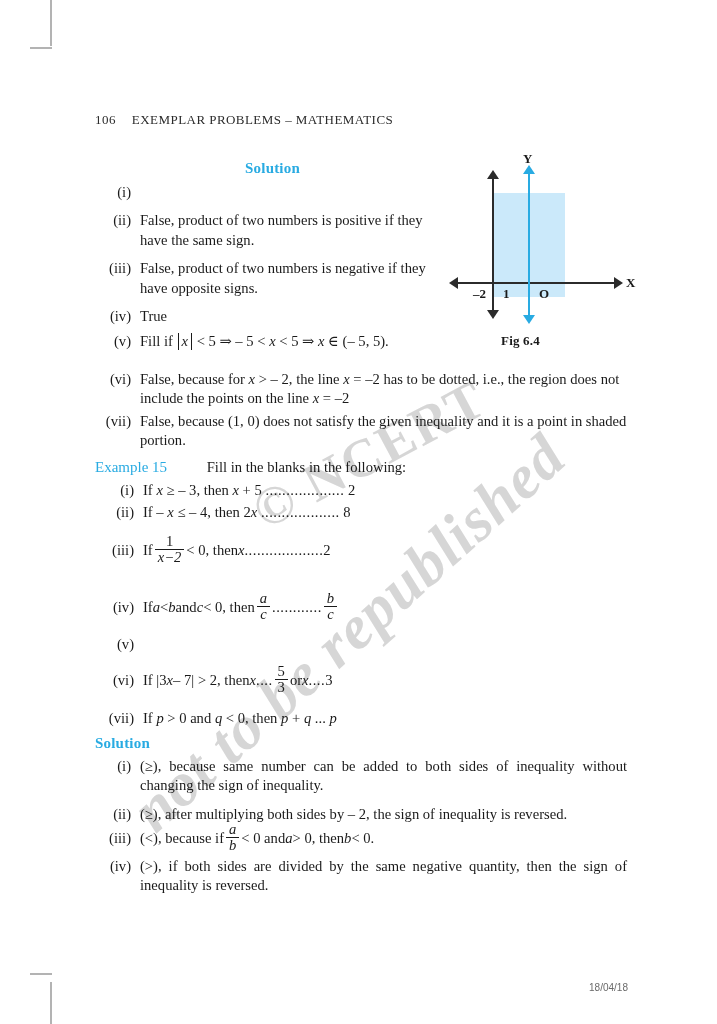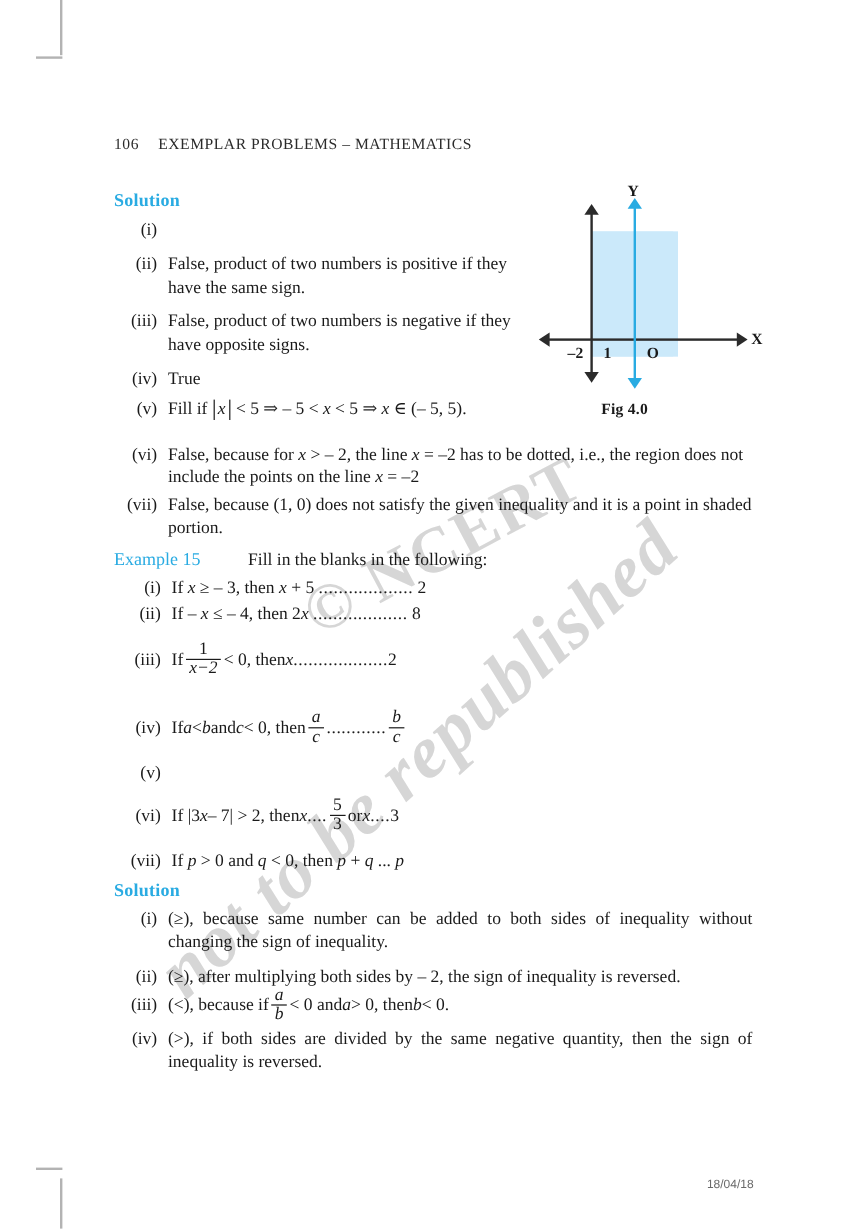--- a/index.html
+++ b/index.html
@@ -76,20 +76,21 @@
     letter-spacing: .45px;
     color: #2b2b2b;
   }
   .running-head .pgno { margin-right: 16px; }
 
   .heading {
     color: #29abe2;
     font-weight: 700;
     font-size: 15px;
     letter-spacing: .2px;
+    text-align: center;
   }
   .ex-label {
     color: #29abe2;
     font-weight: 400;
     font-size: 15px;
   }
 
   .block { position: absolute; }
 
   
@@ -261,21 +262,21 @@
 
       <div class="yline" style="left:73px; top:18px; width:2.2px; height:144px;"></div>
       <div class="arrow" style="left:68px; top:10px; border-left:6px solid transparent; border-right:6px solid transparent; border-bottom:9px solid #29abe2;"></div>
       <div class="arrow" style="left:68px; top:160px; border-left:6px solid transparent; border-right:6px solid transparent; border-top:9px solid #29abe2;"></div>
       <div class="fig-lbl" style="left:68px; top:-4px;">Y</div>
 
       <div class="fig-lbl" style="left:18px; top:131px;">–2</div>
       <div class="fig-lbl" style="left:48px; top:131px;">1</div>
       <div class="fig-lbl" style="left:84px; top:131px;">O</div>
 
-      <div class="fig-caption" style="left:46px; top:178px;">Fig 4.0</div>
+      <div class="fig-caption" style="left:46px; top:178px;">Fig 6.4</div>
     </div>
   </div>
 
   <div class="block" style="left:95px; top:458px; width:420px;">
     <span class="ex-label">Example 15</span>
     <span style="font-size:14.6px;">&nbsp;</span><span style="font-size:14.6px;margin-left:32px;">Fill in the blanks in the following:</span>
   </div>
 
   <div class="block" style="left:100px; top:481px; width:400px;">
     <div class="ritem">

